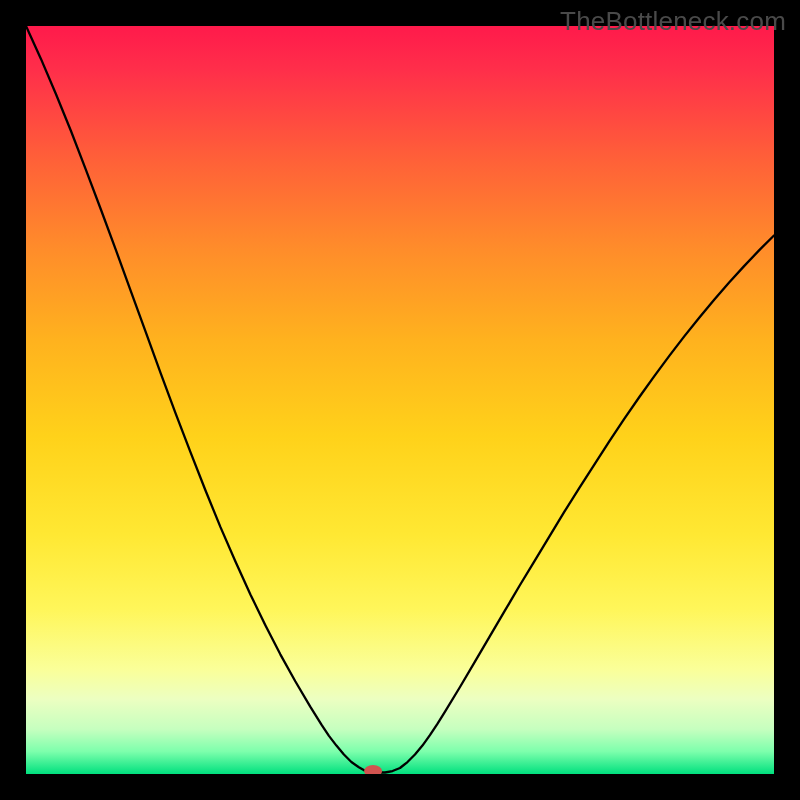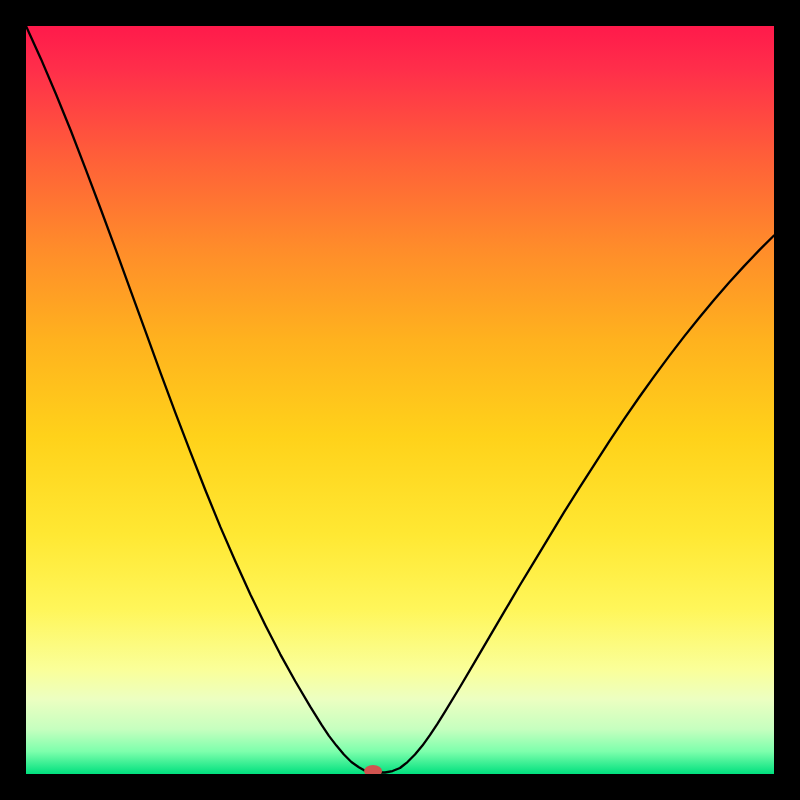--- a/index.html
+++ b/index.html
@@ -39,20 +39,21 @@
   .plot-area svg {
     display: block;
     width: 100%;
     height: 100%;
   }
 </style>
 </head>
 <body>
 
 <div class="frame">
+  <div class="watermark">TheBottleneck.com</div>
 
   <div class="plot-area">
     <svg viewBox="0 0 748 748" preserveAspectRatio="none">
       <defs>
         <linearGradient id="bg-grad" x1="0" y1="0" x2="0" y2="1">
         <stop offset="0%" stop-color="#ff1a4b"></stop>
             <stop offset="6%" stop-color="#ff2f4a"></stop>
             <stop offset="18%" stop-color="#ff6138"></stop>
             <stop offset="30%" stop-color="#ff8d2a"></stop>
             <stop offset="42%" stop-color="#ffb21e"></stop>

